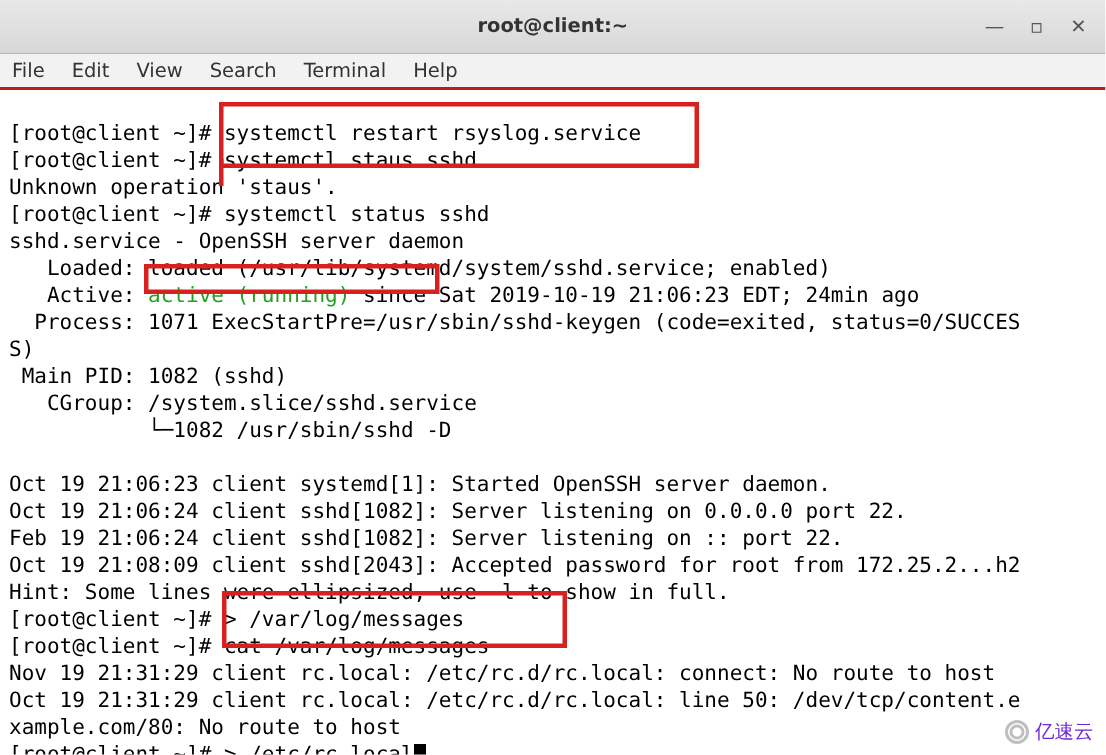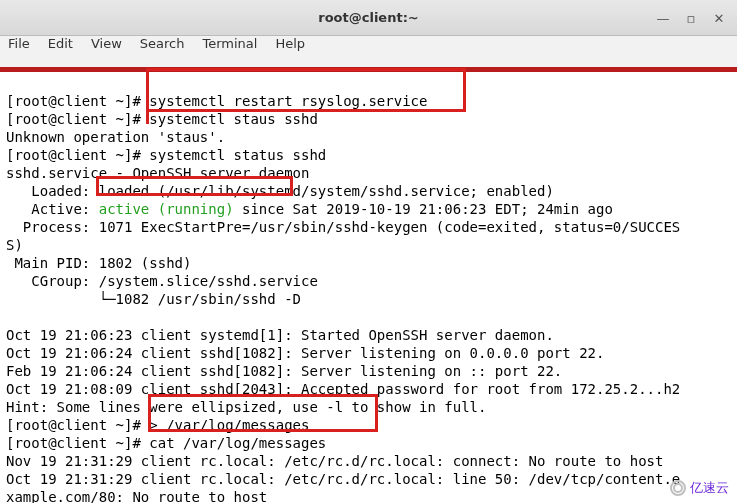--- a/index.html
+++ b/index.html
@@ -36,28 +36,29 @@
       width: 24px;
       height: 24px;
       display: flex;
       align-items: center;
       justify-content: center;
       font-size: 13px;
       color: #555;
       cursor: pointer;
     }
     .menubar {
-      height: 36px;
+      height: 24px;
       background: #f2f2f2;
       display: flex;
+      align-items: center;
       padding: 0 8px;
       gap: 18px;
       font-size: 13px;
       color: #333;
-      border-bottom: 5px solid #b91c1c;
+      border-bottom: 2px solid #b91c1c;
     }
     .menu-item { cursor: pointer; }
     .terminal {
       font-family: "DejaVu Sans Mono", "Courier New", monospace;
       font-size: 14px;
       line-height: 18px;
       color: #000;
       background: #fff;
       padding: 2px 2px 2px 6px;
       white-space: pre;
@@ -158,21 +159,21 @@
 <div class="terminal">
 <span>[root@client ~]# systemctl restart rsyslog.service</span>
 <span>[root@client ~]# systemctl staus sshd</span>
 <span>Unknown operation 'staus'.</span>
 <span>[root@client ~]# systemctl status sshd</span>
 <span>sshd.service - OpenSSH server daemon</span>
 <span>   Loaded: loaded (/usr/lib/systemd/system/sshd.service; enabled)</span>
 <span><span>   Active: </span><span class="active-running">active (running)</span><span> since Sat 2019-10-19 21:06:23 EDT; 24min ago</span></span>
 <span>  Process: 1071 ExecStartPre=/usr/sbin/sshd-keygen (code=exited, status=0/SUCCES</span>
 <span>S)</span>
-<span> Main PID: 1802 (sshd)</span>
+<span> Main PID: 1082 (sshd)</span>
 <span>   CGroup: /system.slice/sshd.service</span>
 <span>           └─1082 /usr/sbin/sshd -D</span>
 <span></span>
 <span>Oct 19 21:06:23 client systemd[1]: Started OpenSSH server daemon.</span>
 <span>Oct 19 21:06:24 client sshd[1082]: Server listening on 0.0.0.0 port 22.</span>
 <span>Feb 19 21:06:24 client sshd[1082]: Server listening on :: port 22.</span>
 <span>Oct 19 21:08:09 client sshd[2043]: Accepted password for root from 172.25.2...h2</span>
 <span>Hint: Some lines were ellipsized, use -l to show in full.</span>
 <span>[root@client ~]# &gt; /var/log/messages</span>
 <span>[root@client ~]# cat /var/log/messages</span>

